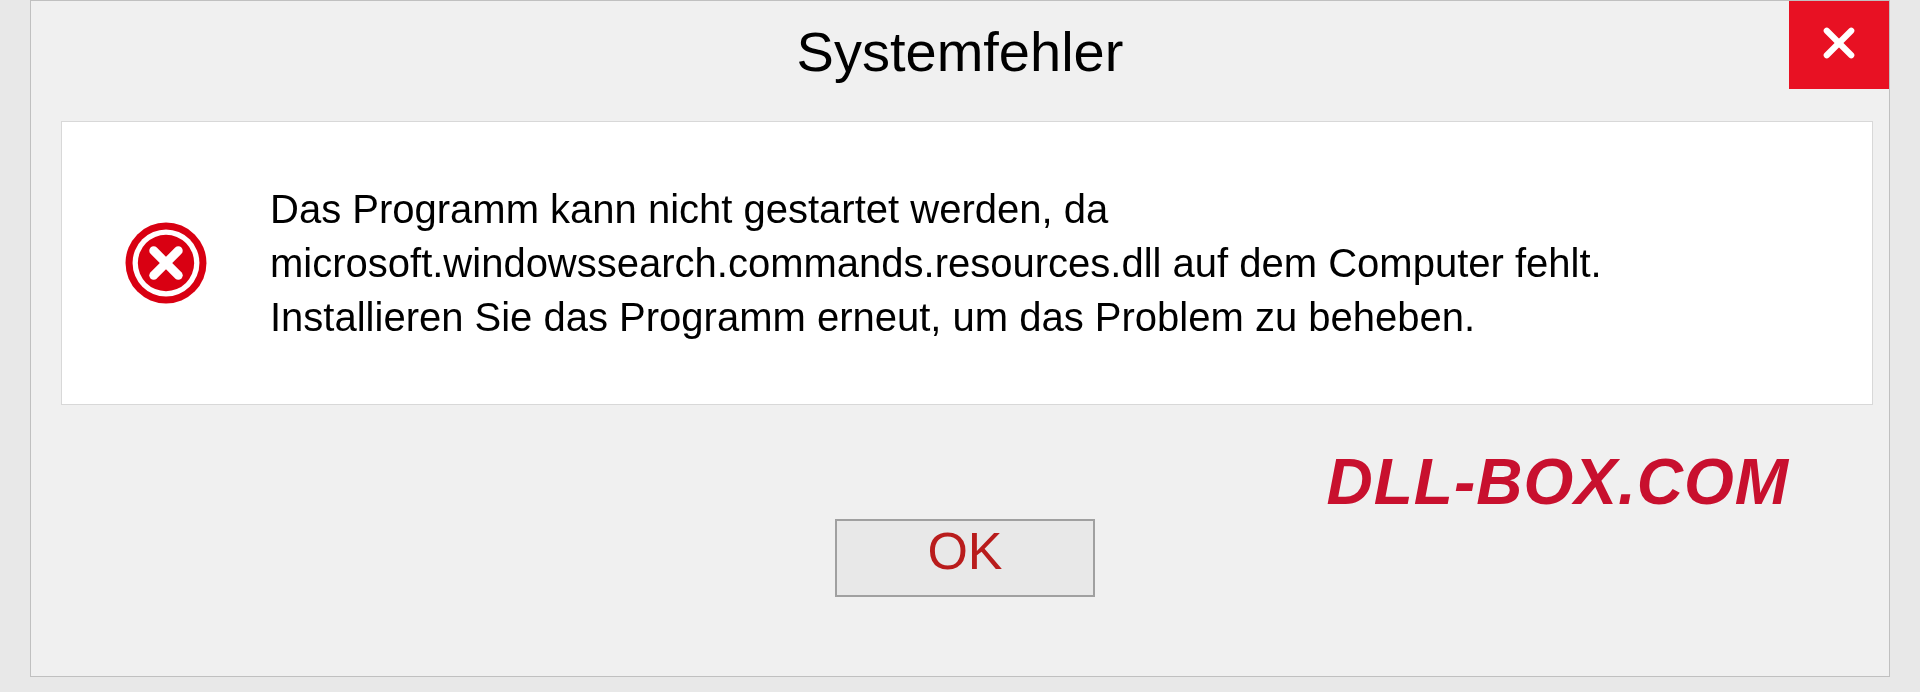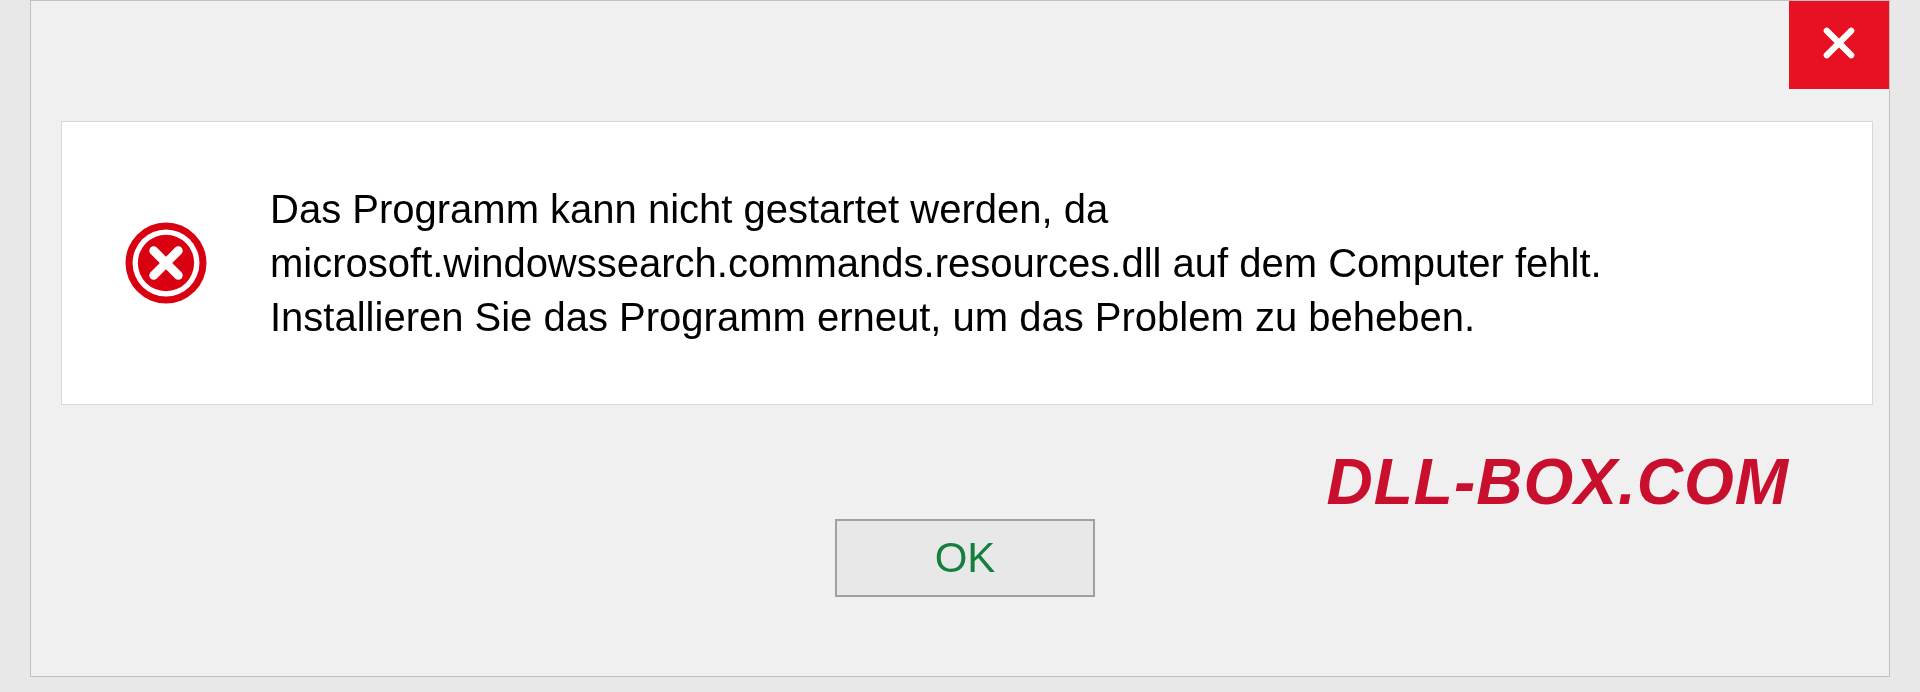--- a/index.html
+++ b/index.html
@@ -88,34 +88,35 @@
       letter-spacing: 1px;
       font-family: Arial, sans-serif;
       margin-left: auto;
       margin-right: 60px;
     }
     .ok-button {
       width: 260px;
       height: 78px;
       background: #e8e8e8;
       border: 2px solid #a0a0a0;
-      font-size: 42px;
-      color: #15803d;
+      font-size: 52px;
+      color: #b91c1c;
       display: flex;
-      align-items: center;
+      align-items: flex-start;
       justify-content: center;
       cursor: pointer;
       font-family: "Segoe UI", Arial, sans-serif;
     }
   </style>
 </head>
 <body>
 
 <div class="dialog">
   <div class="titlebar">
+    <div class="title">Systemfehler</div>
     <div class="close-button">
       <span>
         <svg viewBox="0 0 24 24" fill="none" stroke="#ffffff" stroke-width="3.5" stroke-linecap="round">
           <line x1="5" y1="5" x2="19" y2="19"></line>
           <line x1="19" y1="5" x2="5" y2="19"></line>
         </svg>
       </span>
     </div>
   </div>
 

